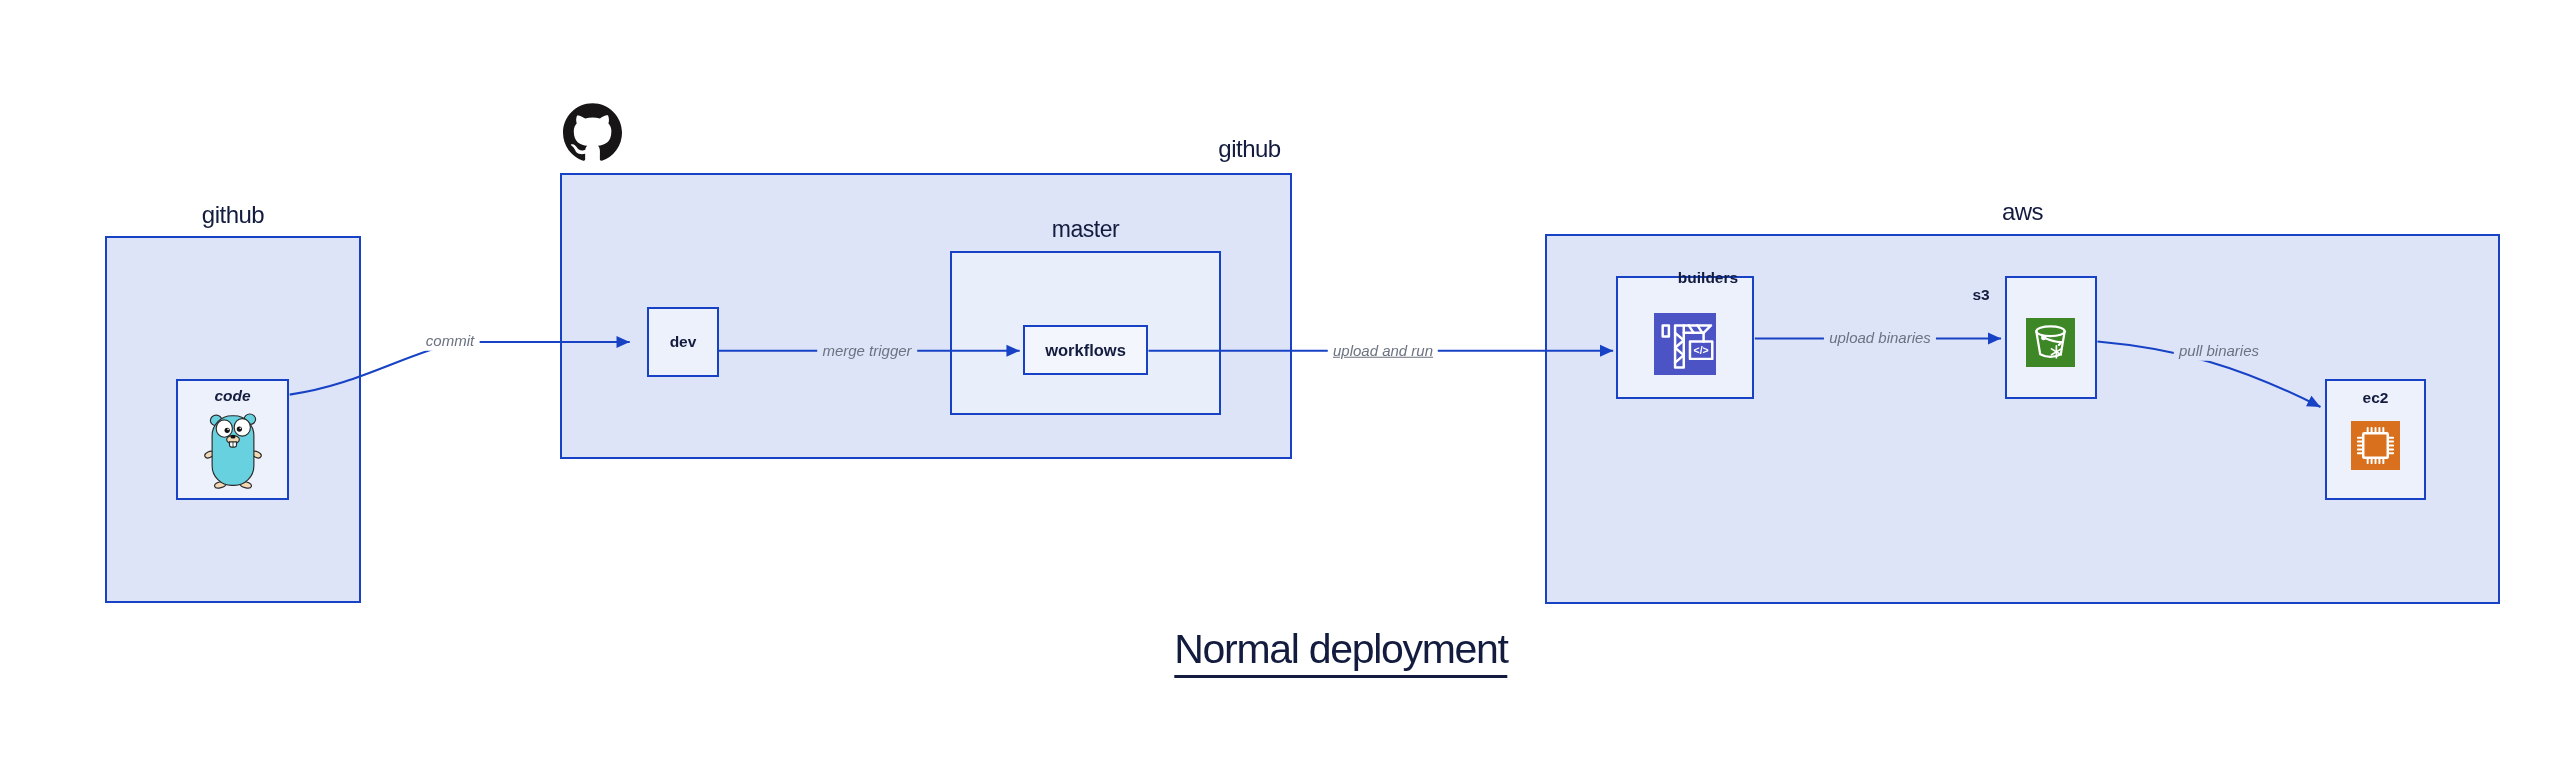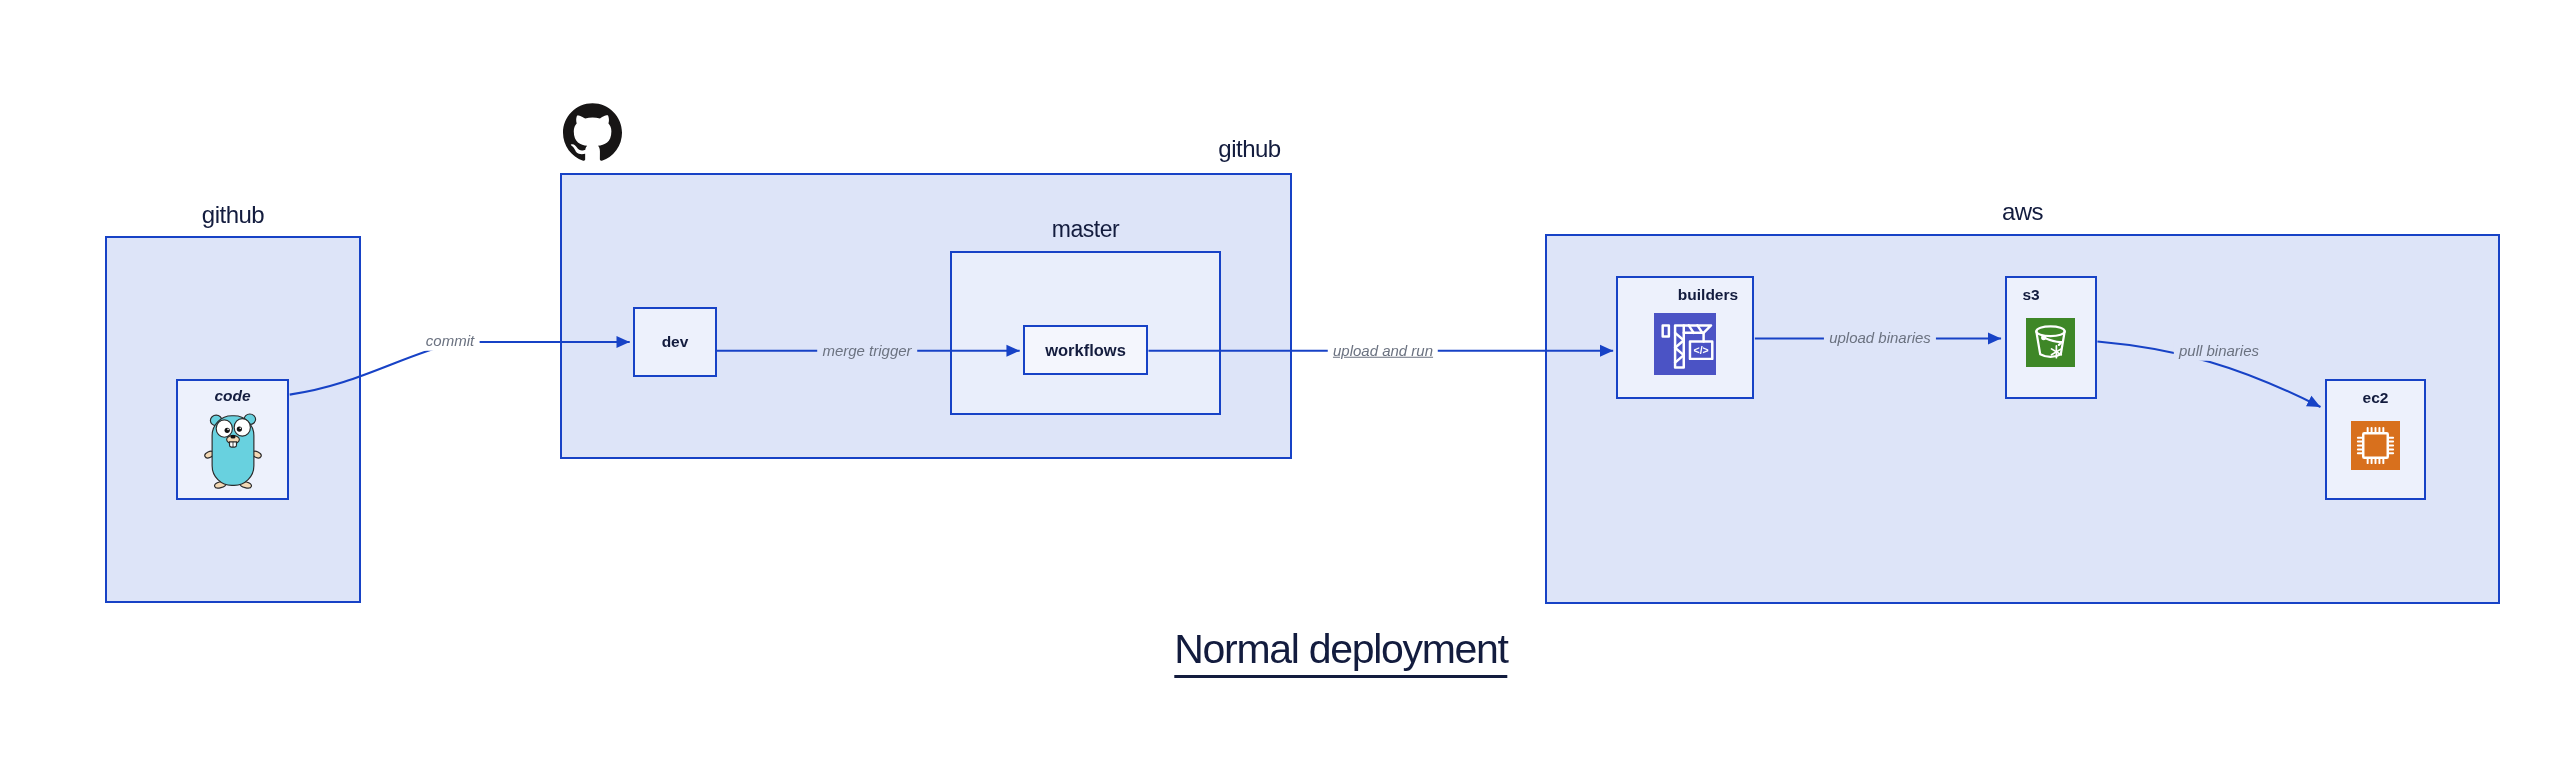--- a/index.html
+++ b/index.html
@@ -86,37 +86,37 @@
     </defs>
     <path class="edge" d="M 562 766 C 690 748, 776 692, 886 664 L 1222 664" marker-end="url(#arrow)"></path>
     <path class="edge" d="M 1370 681 L 1979 681" marker-end="url(#arrow)"></path>
     <path class="edge" d="M 2229 681 L 3131 681" marker-end="url(#arrow)"></path>
     <path class="edge" d="M 3406 657 L 3884 657" marker-end="url(#arrow)"></path>
     <path class="edge" d="M 4071 663 C 4230 677, 4350 712, 4504 790" marker-end="url(#arrow)"></path>
   </svg>
 
   <div class="node" style="left:176px;top:379px;width:113px;height:121px;"></div>
 
-  <div class="node node-label vcenter" style="left:633px;top:307px;width:84px;height:70px;">
+  <div class="node node-label vcenter" style="left:647px;top:307px;width:72px;height:70px;">
     <span>dev</span>
   </div>
 
   <div class="node workflows node-label vcenter" style="left:1023px;top:325px;width:125px;height:50px;font-size:16.5px;">
     <span>workflows</span>
   </div>
 
   <div class="node" style="left:1616px;top:276px;width:138px;height:123px;"></div>
 
   <div class="node" style="left:2005px;top:276px;width:92px;height:123px;"></div>
 
   <div class="node" style="left:2325px;top:379px;width:101px;height:121px;"></div>
 
   <div class="node-label" style="left:176px;top:387px;width:113px;font-style:italic;">code</div>
-  <div class="node-label" style="left:1616px;top:286px;width:128px;padding-left:28px;">builders</div>
-  <div class="node-label" style="left:1985px;top:286px;width:92px;">s3</div>
+  <div class="node-label" style="left:1616px;top:269px;width:128px;padding-left:28px;">builders</div>
+  <div class="node-label" style="left:1935px;top:286px;width:92px;">s3</div>
   <div class="node-label" style="left:2325px;top:389px;width:101px;">ec2</div>
 
   <div class="group-label" style="left:105px;top:201px;width:256px;">github</div>
   <div class="group-label" style="left:1172px;top:135px;width:155px;">github</div>
   <div class="group-label" style="left:950px;top:216px;width:271px;font-size:23px;">master</div>
   <div class="group-label" style="left:1545px;top:198px;width:955px;">aws</div>
 
   <div class="edge-label bg-white" style="left:450px;top:341px;">commit</div>
   <div class="edge-label bg-lavender" style="left:867px;top:351px;">merge trigger</div>
   <div class="edge-label bg-white" style="left:1383px;top:351px;text-decoration:underline;">upload and run</div>

